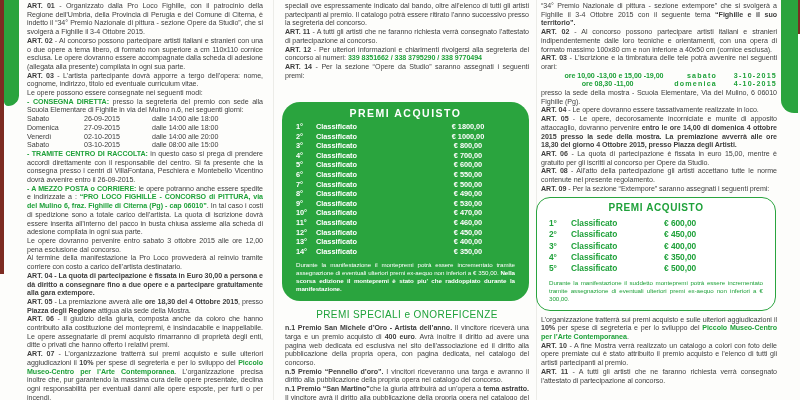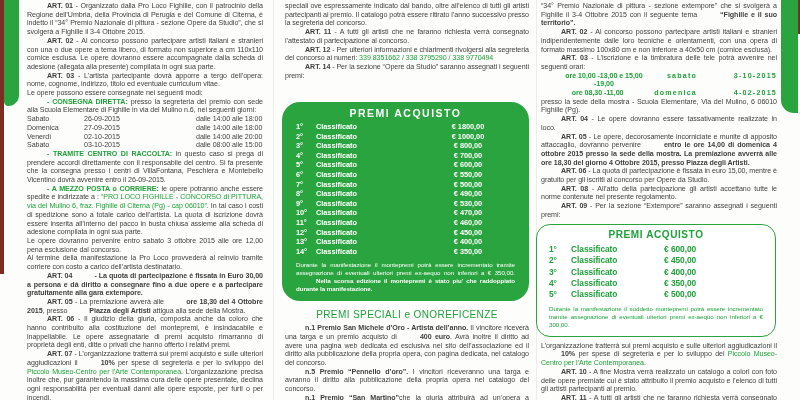--- a/index.html
+++ b/index.html
@@ -24,26 +24,26 @@
   .fold{position:absolute;top:0;width:1px;height:400px;background:#ecece8;}
   .fold-1{left:273px;} .fold-2{left:536px;}
 
   
   .col{position:absolute;top:2px;color:var(--body-text);font-size:7.1px;line-height:8.7px;
        text-align:justify;letter-spacing:-0.05px;}
   .col-left{left:27px;width:236px;}
   .col-middle{left:285px;width:244px;}
   .col-right{left:541px;width:236px;}
   .para{margin:0;}
-  .b{font-weight:700;margin-left:20px;}
-  .g{color:var(--green-text);}
+  .b{font-weight:700;}
+  .g{color:var(--green-text);font-weight:bold;}
 
   
   .sch-row{display:flex;}
-  .sch-c0{width:57px;} .sch-c1{width:68px;} .sch-c2{flex:1;text-align:left;margin-left:44px;}
+  .sch-c0{width:57px;} .sch-c1{width:68px;} .sch-c2{flex:1;text-align:left;}
 
   
   .hours-row{display:flex;align-items:baseline;}
   .hr-time{flex:1;text-align:center;}
   .hr-day{letter-spacing:1.2px;margin-right:8px;}
   .hr-date{letter-spacing:1.2px;width:52px;text-align:right;}
 
   
   .greenbox{background:var(--green-fill);color:#fff;border-radius:18px;
             margin:22px 0 2px -3px;padding:7px 14px 8px;width:247px;box-sizing:border-box;
@@ -108,21 +108,21 @@
           <span class="sch-c0">Sabato</span>
           <span class="sch-c1">03-10-2015</span>
           <span class="sch-c2">dalle 08:00 alle 15:00</span>
         </div>
       </div>
       <p class="para"><span class="b g">- TRAMITE CENTRO DI RACCOLTA:</span><span> in questo caso si prega di prendere accordi direttamente con il responsabile del centro. Si fa presente che la consegna presso i centri di VillaFontana, Peschiera e Montebello Vicentino dovrà avvenire entro il 26-09-2015.</span></p>
       <p class="para"><span class="b g">- A MEZZO POSTA o CORRIERE:</span><span> le opere potranno anche essere spedite e indirizzate a : </span><span class="g">“PRO LOCO FIGHILLE - CONCORSO di PITTURA, via del Mulino 6, fraz. Fighille di Citerna (Pg) - cap 06010”</span><span>. In tal caso i costi di spedizione sono a totale carico dell’artista. La quota di iscrizione dovrà essere inserita all’interno del pacco in busta chiusa assieme alla scheda di adesione compilata in ogni sua parte.</span></p>
       <p class="para"><span>Le opere dovranno pervenire entro sabato 3 ottobre 2015 alle ore 12,00 pena esclusione dal concorso.</span></p>
       <p class="para"><span>Al termine della manifestazione la Pro Loco provvederà al reinvio tramite corriere con costo a carico dell’artista destinatario.</span></p>
       <p class="para"><span class="b ">ART. 04</span><span class="b "> - La quota di partecipazione è fissata in Euro 30,00 a persona e dà diritto a consegnare fino a due opere e a partecipare gratuitamente alla gara extempore.</span></p>
-      <p class="para"><span class="b ">ART. 05</span><span> - La premiazione avverà alle </span><span class="b ">ore 18,30 del 4 Ottobre 2015</span><span>, presso </span><span class="b ">Piazza degli Artisti</span><span> attigua alla sede della Mostra.</span></p>
+      <p class="para"><span class="b ">ART. 05</span><span> - La premiazione avverà alle </span><span class="b ">ore 18,30 del 4 Ottobre 2015</span><span>, presso </span><span class="b ">Piazza degli Regione</span><span> attigua alla sede della Mostra.</span></p>
       <p class="para"><span class="b ">ART. 06</span><span> - Il giudizio della giuria, composta anche da coloro che hanno contribuito alla costituzione del montepremi, è insindacabile e inappellabile. Le opere assegnatarie di premi acquisto rimarranno di proprietà degli enti, ditte o privati che hanno offerto i relativi premi.</span></p>
       <p class="para"><span class="b ">ART. 07</span><span> - L’organizzazione tratterrà sui premi acquisto e sulle ulteriori aggiudicazioni il </span><span class="b ">10%</span><span> per spese di segreteria e per lo sviluppo del </span><span class="g">Piccolo Museo-Centro per l’Arte Contemporanea</span><span>. L’organizzazione precisa inoltre che, pur garantendo la massima cura delle opere presentate, declina ogni responsabilità per eventuali danni alle opere esposte, per furti o per incendi.</span></p>
     </div>
   <div class="col col-middle">
       <p class="para"><span>speciali ove espressamente indicato dal bando, oltre all’elenco di tutti gli artisti partecipanti al premio. Il catalogo potrà essere ritirato l’anno successivo presso la segreteria del concorso.</span></p>
       <p class="para"><span class="b ">ART. 11</span><span> - A tutti gli artisti che ne faranno richiesta verrà consegnato l’attestato di partecipazione al concorso.</span></p>
       <p class="para"><span class="b ">ART. 12</span><span> - Per ulteriori informazioni e chiarimenti rivolgersi alla segreteria del concorso ai numeri: </span><span class="g">339 8351662 / 338 3795290 / 338 9770494</span></p>
       <p class="para"><span class="b ">ART. 14</span><span> - Per la sezione “Opere da Studio” saranno assegnati i seguenti premi:</span></p>
       <section class="greenbox">
         <div class="box-title">PREMI  ACQUISTO</div>
@@ -208,21 +208,21 @@
       <p class="para"><span class="b ">ART. 02</span><span> - Al concorso possono partecipare artisti italiani e stranieri indipendentemente dalle loro tecniche e orientamenti, con una opera di formato massimo 100x80 cm e non inferiore a 40x50 cm (cornice esclusa).</span></p>
       <p class="para"><span class="b ">ART. 03</span><span> - L’iscrizione e la timbratura delle tele potrà avvenire nei seguenti orari:</span></p>
       <div class="hours-row">
         <span class="hr-time b g">ore 10,00 -13,00 e 15,00 -19,00</span>
         <span class="hr-day b g">sabato</span>
         <span class="hr-date b g">3-10-2015</span>
       </div>
       <div class="hours-row">
         <span class="hr-time b g">ore 08,30 -11,00</span>
         <span class="hr-day b g">domenica</span>
-        <span class="hr-date b g">4-02-2015</span>
+        <span class="hr-date b g">4-10-2015</span>
       </div>
       <p class="para"><span>presso la sede della mostra - Scuola Elementare, Via del Mulino, 6 06010 Fighille (Pg).</span></p>
       <p class="para"><span class="b ">ART. 04</span><span> - Le opere dovranno essere tassativamente realizzate in loco.</span></p>
       <p class="para"><span class="b ">ART. 05</span><span> - Le opere, decorosamente incorniciate e munite di apposito attaccaglio, dovranno pervenire </span><span class="b ">entro le ore 14,00 di domenica 4 ottobre 2015 presso la sede della mostra. La premiazione avverrà alle ore 18,30 del giorno 4 Ottobre 2015, presso Piazza degli Artisti.</span></p>
       <p class="para"><span class="b ">ART. 06</span><span> - La quota di partecipazione è fissata in euro 15,00, mentre è gratuito per gli iscritti al concorso per Opere da Studio.</span></p>
       <p class="para"><span class="b ">ART. 08</span><span> - All’atto della partecipazione gli artisti accettano tutte le norme contenute nel presente regolamento.</span></p>
       <p class="para"><span class="b ">ART. 09</span><span> - Per la sezione “Extempore” saranno assegnati i seguenti premi:</span></p>
       <section class="whitebox">
         <div class="box-title">PREMI ACQUISTO</div>
         <div class="prize-row">

